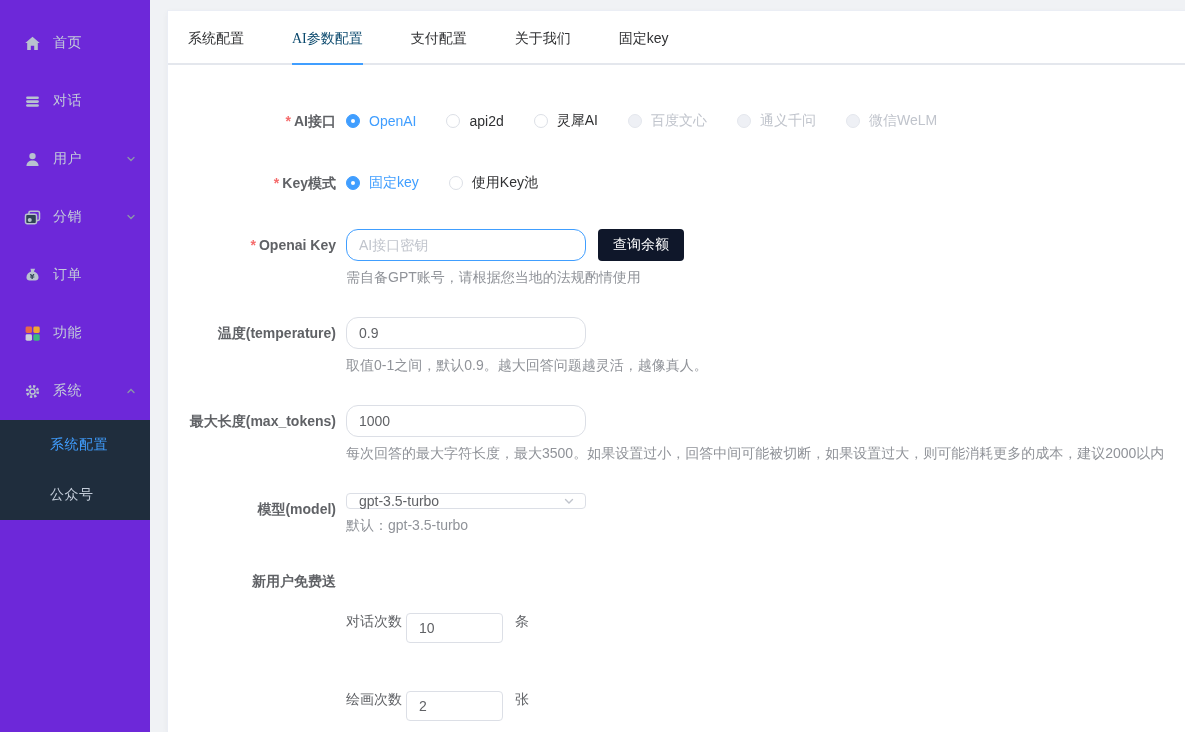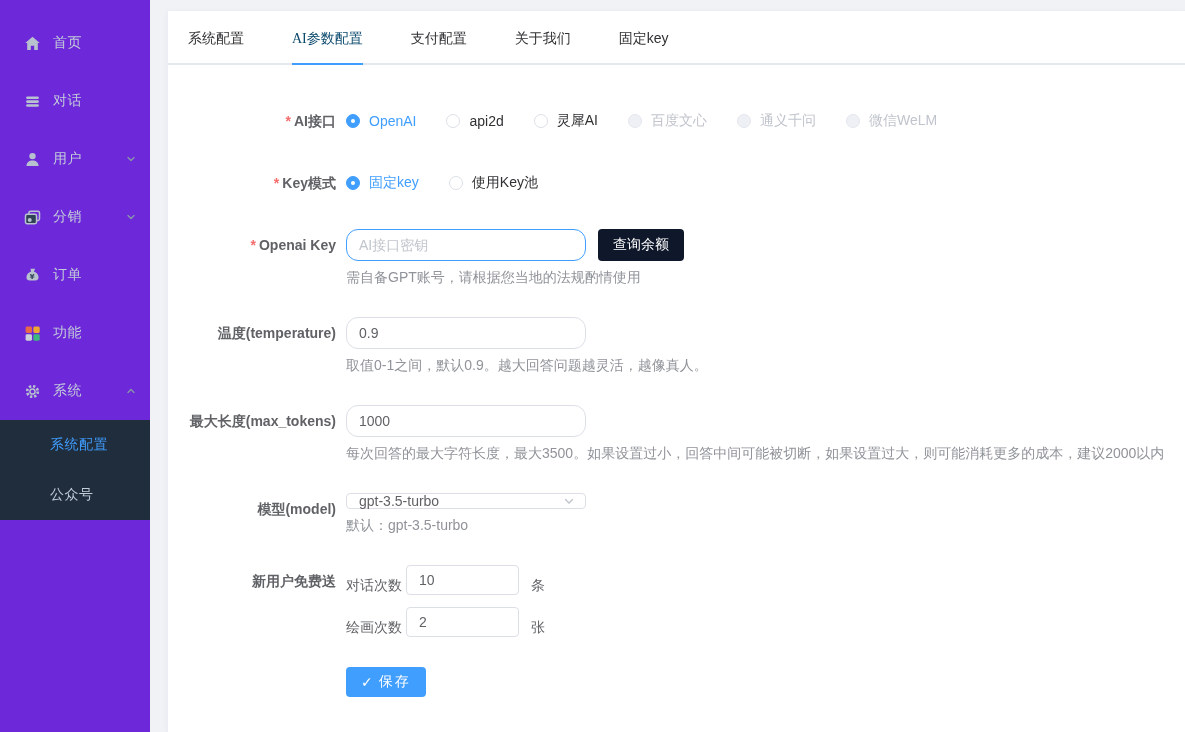--- a/index.html
+++ b/index.html
@@ -96,25 +96,25 @@
   .help { margin-top:8px; color:#909399; }
 
   
   .select {
     width:240px; height:16px; border:1px solid #dcdfe6; border-radius:4px;
     display:flex; align-items:center; justify-content:space-between;
     padding:0 10px 0 12px; color:#606266; cursor:pointer; background:#fff;
   }
 
   
-  .mini-row { display:flex; align-items:flex-end; margin-bottom:12px; }
+  .mini-row { display:flex; align-items:flex-start; margin-bottom:12px;margin-top:48px; }
   .mini-row:last-child { margin-bottom:0; }
   .mini-label { color:#606266; margin-right:4px; white-space:nowrap; }
   .mini-input {
-    width:113px; height:30px; border:1px solid #dcdfe6; border-radius:4px;
+    width:97px; height:30px; border:1px solid #dcdfe6; border-radius:4px;
     padding:0 12px; color:#606266; font-size:14px; outline:none; font-family:inherit;
   }
   .unit { margin-left:12px; color:#606266; }
 
   
   .save-btn {
     display:inline-flex; align-items:center; gap:6px;
     background:#409eff; color:#fff; border:none; border-radius:4px;
     height:30px; padding:0 15px; font-size:14px; cursor:pointer;
     font-family:inherit; letter-spacing:2px;

